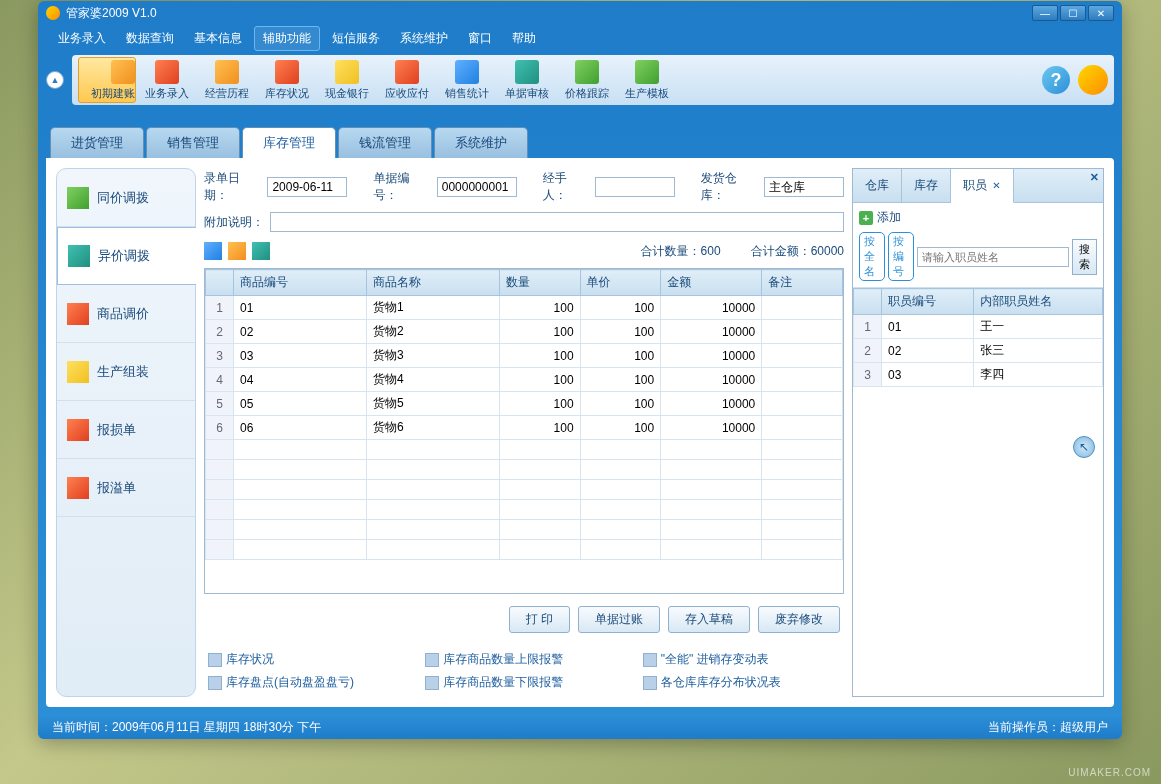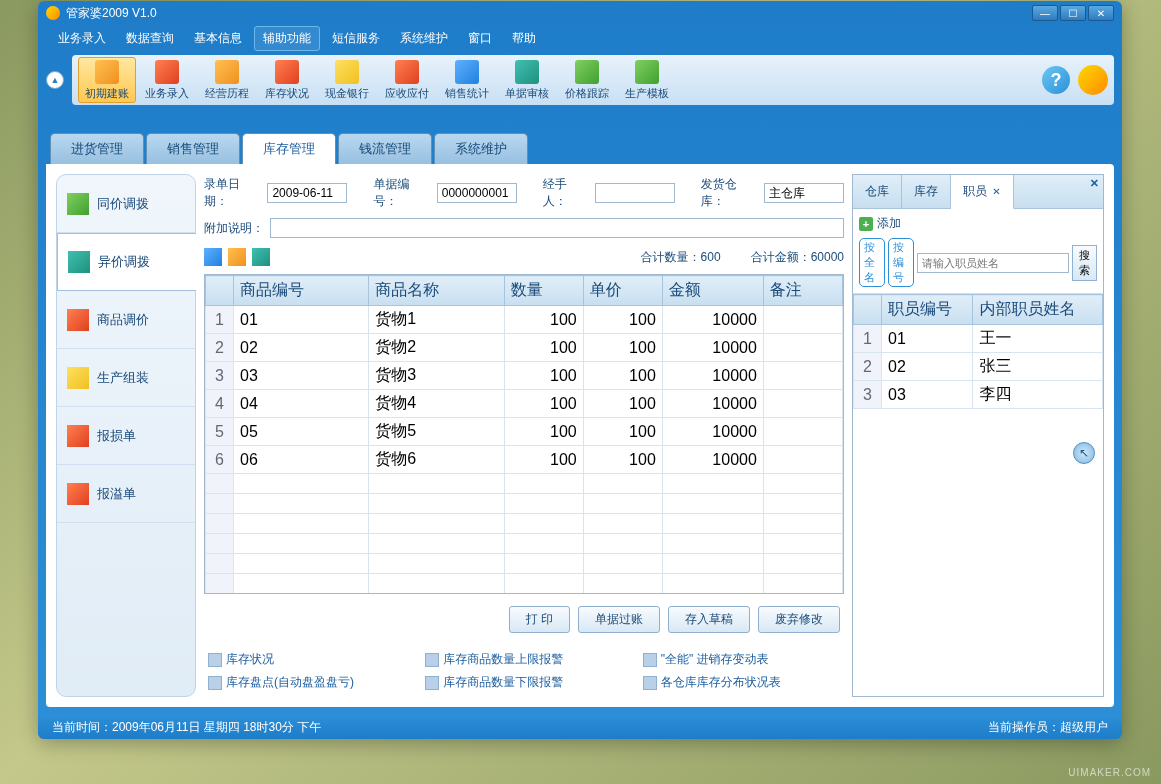--- a/index.html
+++ b/index.html
@@ -10,42 +10,42 @@
 .titlebar-title { flex: 1; }
 .wincontrols { display: flex; gap: 2px; }
 .wincontrols div { width: 26px; height: 16px; background: linear-gradient(180deg,#5ba8e0,#2d7cc0); border: 1px solid #1a5a90; border-radius: 2px; display: flex; align-items: center; justify-content: center; color: #fff; font-size: 10px; cursor: pointer; }
 .menubar { height: 26px; display: flex; align-items: center; padding: 0 12px; gap: 4px; color: #fff; font-size: 12px; }
 .menubar-item { padding: 3px 8px; border-radius: 3px; cursor: pointer; }
 .menubar-item.active { border: 1px solid #6bb8f0; background: rgba(255,255,255,0.1); }
 .toolbar-row { display: flex; align-items: center; padding: 4px 8px; }
 .collapse-btn { width: 18px; height: 18px; background: #fff; border-radius: 50%; border: 1px solid #7aa8d0; margin-right: 8px; display: flex; align-items: center; justify-content: center; cursor: pointer; color: #2d7cc0; font-size: 9px; }
 .toolbar { flex: 1; background: linear-gradient(180deg,#e8f2fb,#c8e0f4); border-radius: 4px; height: 50px; display: flex; align-items: center; padding: 2px 6px; gap: 2px; }
 .toolbar-btn { width: 58px; height: 46px; display: flex; flex-direction: column; align-items: center; justify-content: center; gap: 2px; font-size: 11px; color: #1a4a7a; cursor: pointer; border-radius: 3px; }
-.toolbar-btn.active { background: linear-gradient(180deg,#ffe8a0,#ffc850); border: 1px solid #e0a030; }
+.toolbar-btn.active { background: linear-gradient(180deg,#ffe8a0,#ffc850); border: 1px solid #e0a030; align-items: flex-end; }
 .toolbar-btn .tb-icon { width: 24px; height: 24px; border-radius: 3px; }
 .toolbar-right { margin-left: auto; display: flex; gap: 8px; align-items: center; }
 .help-icon { width: 28px; height: 28px; border-radius: 50%; background: linear-gradient(135deg,#6bc8f0,#2d8fd8); display: flex; align-items: center; justify-content: center; color: #fff; font-size: 18px; font-weight: bold; cursor: pointer; }
 .logo-icon { width: 30px; height: 30px; background: linear-gradient(135deg,#ffd700,#ff8c00); border-radius: 50%; }
-.tabstrip { display: flex; padding: 0 12px; margin-top: 24px; gap: 0; }
+.tabstrip { display: flex; padding: 0 12px; margin-top: 18px; gap: 0; }
 .tab { padding: 6px 20px; background: linear-gradient(180deg,#b8d8f0,#98c0e0); border: 1px solid #6090b8; border-bottom: none; border-radius: 5px 5px 0 0; font-size: 13px; color: #1a4a7a; cursor: pointer; margin-right: 2px; }
 .tab.active { background: #fff; color: #2060a0; font-weight: 500; }
 .content-area { flex: 1; background: #fff; margin: 0 8px 8px 8px; border-radius: 0 4px 4px 4px; display: flex; padding: 10px; gap: 8px; overflow: hidden; }
 .sidebar { width: 140px; background: linear-gradient(180deg,#f0f6fc,#e0ecf6); border: 1px solid #c0d4e8; border-radius: 10px; display: flex; flex-direction: column; }
 .sidebar-item { height: 58px; display: flex; align-items: center; gap: 8px; padding: 0 10px; font-size: 13px; color: #1a4a7a; cursor: pointer; border-bottom: 1px solid #d0e0f0; }
 .sidebar-item.active { background: #fff; border: 1px solid #a0c0e0; border-right: none; margin-right: -1px; }
 .sidebar-item .sb-icon { width: 22px; height: 22px; }
 .main-panel { flex: 1; display: flex; flex-direction: column; gap: 4px; min-width: 0; }
 .form-row { display: flex; align-items: center; gap: 6px; font-size: 12px; color: #333; padding: 2px 0; }
 .form-row label { color: #1a4a7a; }
 .form-row input.txt { border: 1px solid #a0b8d0; padding: 4px 4px; font-size: 12px; height: 20px; }
 .mini-icons { display: flex; gap: 6px; padding: 4px 0; align-items: center; font-size: 12px; }
 .mini-icons .mini-icon { width: 18px; height: 18px; cursor: pointer; }
 .totals { margin-left: auto; display: flex; gap: 30px; color: #1a4a7a; }
 .grid-wrap { flex: 1; border: 1px solid #a0b8d0; overflow: auto; position: relative; }
-table.grid { width: 100%; border-collapse: collapse; font-size: 16px; }
+table.grid { width: 100%; border-collapse: collapse; font-size: 12px; }
 table.grid th { background: linear-gradient(180deg,#e0eef8,#c8dff0); border: 1px solid #a8c4dc; padding: 4px 6px; font-weight: normal; color: #1a4a7a; text-align: left; height: 24px; }
 table.grid td { border: 1px solid #d8e4f0; padding: 3px 6px; height: 20px; }
 table.grid td.num { text-align: right; }
 table.grid .rownum { background: #f0f4fa; text-align: center; width: 28px; color: #667; }
 .action-buttons { display: flex; gap: 8px; justify-content: flex-end; padding: 8px 4px; }
 .action-buttons button { padding: 4px 16px; background: linear-gradient(180deg,#f8fbfe,#d8e8f4); border: 1px solid #90b0d0; border-radius: 3px; font-size: 12px; color: #1a4a7a; cursor: pointer; }
 .links-grid { display: grid; grid-template-columns: repeat(3,1fr); gap: 6px 20px; padding: 6px 4px; font-size: 12px; }
 .links-grid a { color: #2060a0; text-decoration: none; cursor: pointer; display: flex; align-items: center; gap: 4px; }
 .link-icon { width: 14px; height: 14px; background: #b8d0e8; border: 1px solid #90b0d0; }
 .side-panel { width: 252px; border: 1px solid #a0b8d0; display: flex; flex-direction: column; position: relative; }

